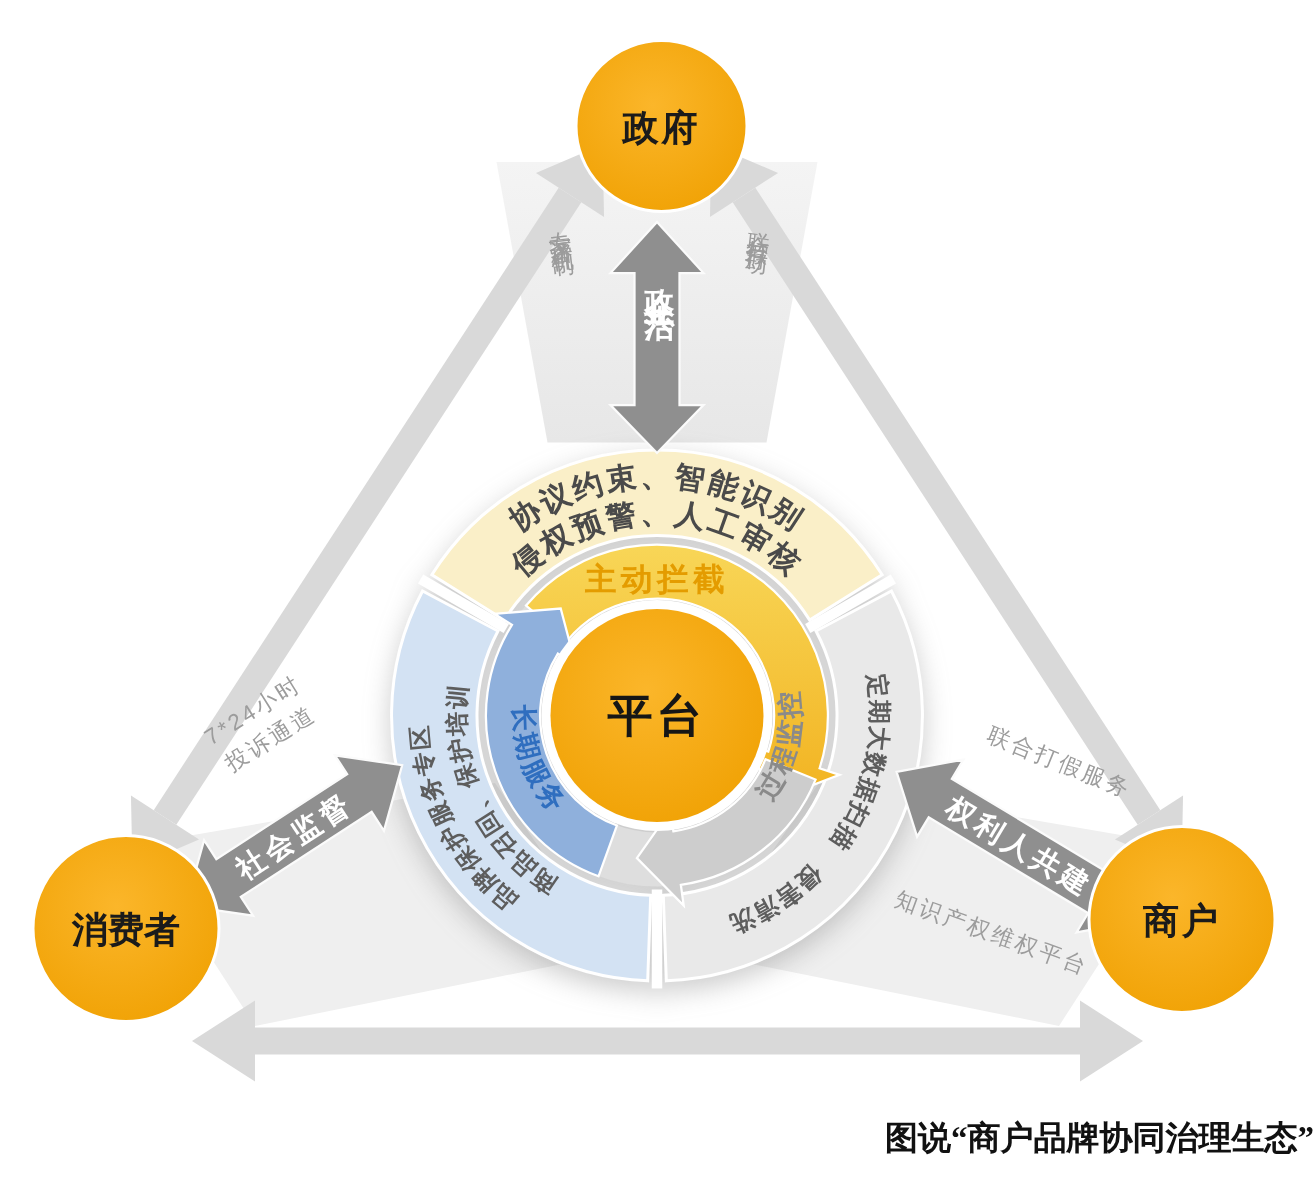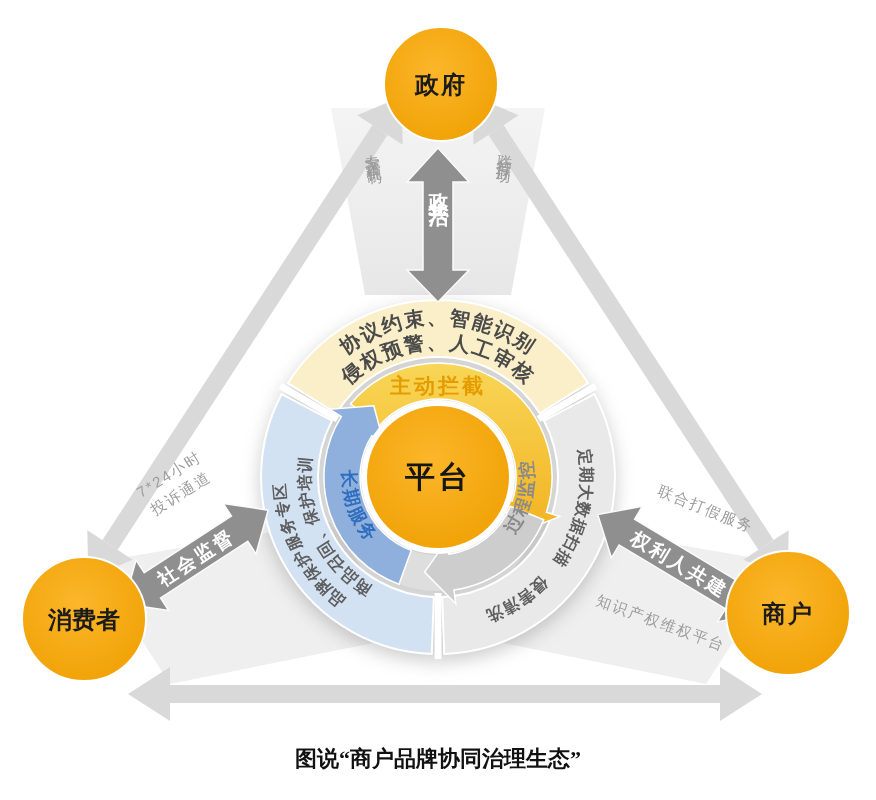--- a/index.html
+++ b/index.html
@@ -13,21 +13,21 @@
   .arrow-label{font-size:19px;font-weight:bold;fill:#ffffff;letter-spacing:3px;}
   .intercept-label{font-size:21px;font-weight:bold;fill:#e49c00;letter-spacing:3px;}
   .monitor-label{font-size:18px;font-weight:bold;fill:#8a8a8a;letter-spacing:2px;}
   .service-label{font-size:18px;font-weight:bold;fill:#2f6ebf;letter-spacing:2px;}
   .overlay{position:absolute;z-index:5;}
   .vtext{writing-mode:vertical-rl;text-orientation:upright;white-space:nowrap;}
   .side-note{color:#9c9c9c;font-size:15px;letter-spacing:3px;}
   .gov-arrow-text{color:#ffffff;font-size:20px;font-weight:bold;letter-spacing:5px;}
   .diag-note{color:#9c9c9c;font-size:15px;letter-spacing:2px;line-height:1.45;
              text-align:center;white-space:nowrap;}
-  #caption{position:absolute;left:0;top:744px;width:876px;text-align:center;z-index:6;
+  #caption{position:absolute;left:0;top:744px;width:876px;text-align:right;z-index:6;
            font-family:"Liberation Serif","DejaVu Serif",serif;
            font-size:22px;font-weight:bold;color:#111111;}
 </style>
 </head>
 <body>
 
 <div id="stage">
 
 <svg id="diagram-svg" width="876" height="800" viewBox="0 0 876 800">
   <defs>

